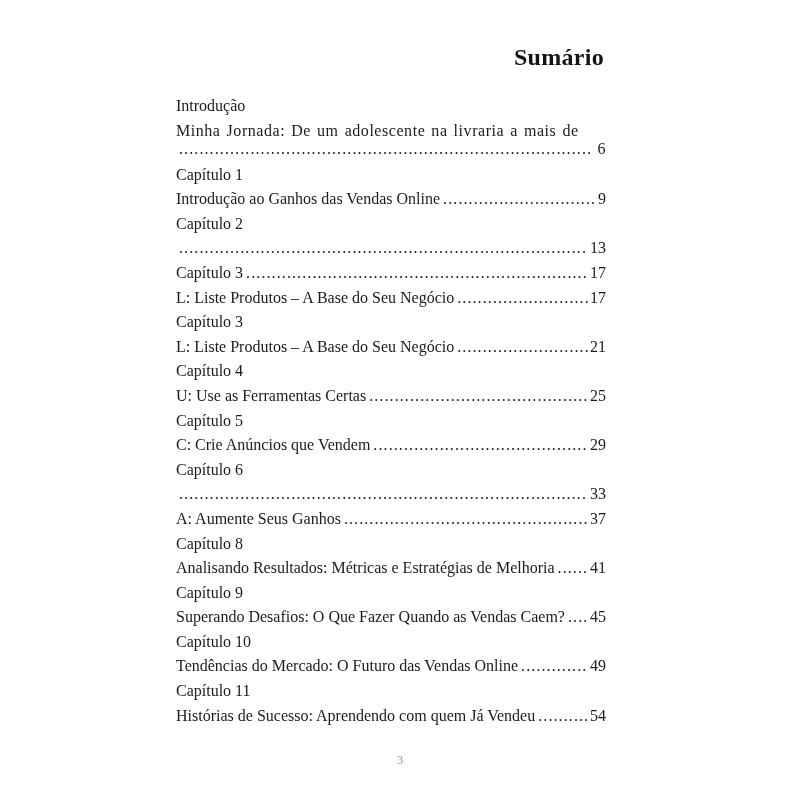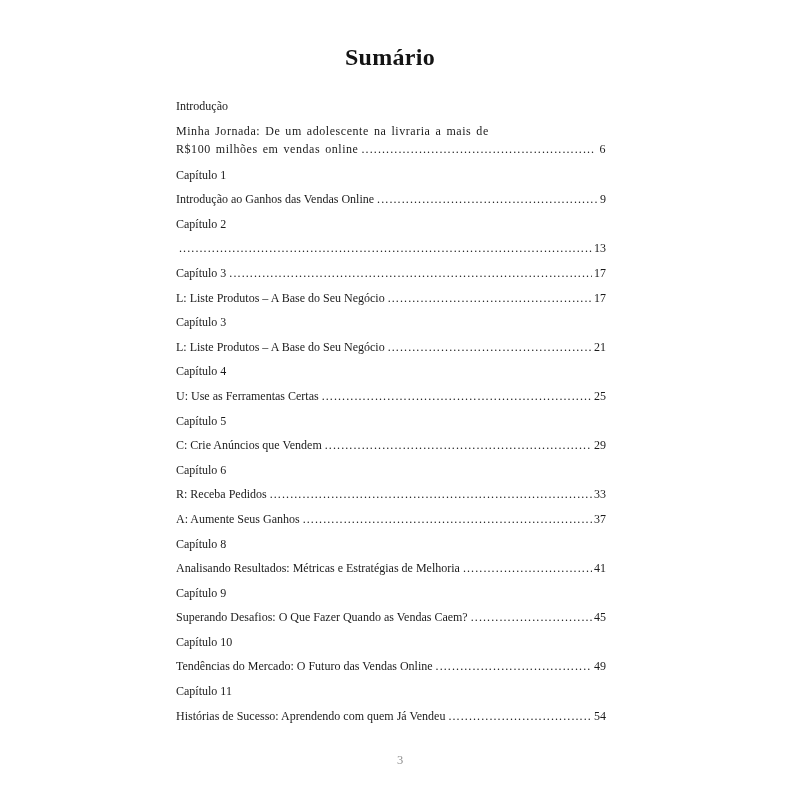--- a/index.html
+++ b/index.html
@@ -17,32 +17,32 @@
     height: 800px;
     background: #ffffff;
     overflow: hidden;
   }
   .title {
     position: absolute;
     top: 44px;
     left: 176px;
     width: 428px;
     margin: 0;
-    text-align: center;
+    text-align: right;
     font-size: 24px;
     font-weight: bold;
     color: #141414;
     letter-spacing: 0.3px;
   }
   .toc {
     position: absolute;
     top: 94px;
     left: 176px;
     width: 430px;
-    font-size: 12px;
+    font-size: 16px;
   }
   .toc-row {
     display: flex;
     align-items: baseline;
     height: 24.6px;
     line-height: 24.6px;
     white-space: nowrap;
   }
   .toc-row .label {
     white-space: nowrap;
@@ -99,21 +99,20 @@
 
 <div class="page">
   <h1 class="title">Sumário</h1>
   <div class="toc">
       <div class="toc-row">
         <span class="label">Introdução</span>
       </div>
       <div class="toc-row wrapped">
         <div class="wrapline1">Minha Jornada: De um adolescente na livraria a mais de</div>
         <div class="wrapline2">
-          <span class="label">R$100 milhões em vendas online</span>
           <span class="leader"></span>
           <span class="pagenum">6</span>
         </div>
       </div>
       <div class="toc-row">
         <span class="label">Capítulo 1</span>
       </div>
       <div class="toc-row">
         <span class="label">Introdução ao Ganhos das Vendas Online</span>
         <span class="leader"></span>
@@ -157,21 +156,20 @@
       </div>
       <div class="toc-row">
         <span class="label">C: Crie Anúncios que Vendem</span>
         <span class="leader"></span>
         <span class="pagenum">29</span>
       </div>
       <div class="toc-row">
         <span class="label">Capítulo 6</span>
       </div>
       <div class="toc-row">
-        <span class="label">R: Receba Pedidos</span>
         <span class="leader"></span>
         <span class="pagenum">33</span>
       </div>
       <div class="toc-row">
         <span class="label">A: Aumente Seus Ganhos</span>
         <span class="leader"></span>
         <span class="pagenum">37</span>
       </div>
       <div class="toc-row">
         <span class="label">Capítulo 8</span>

